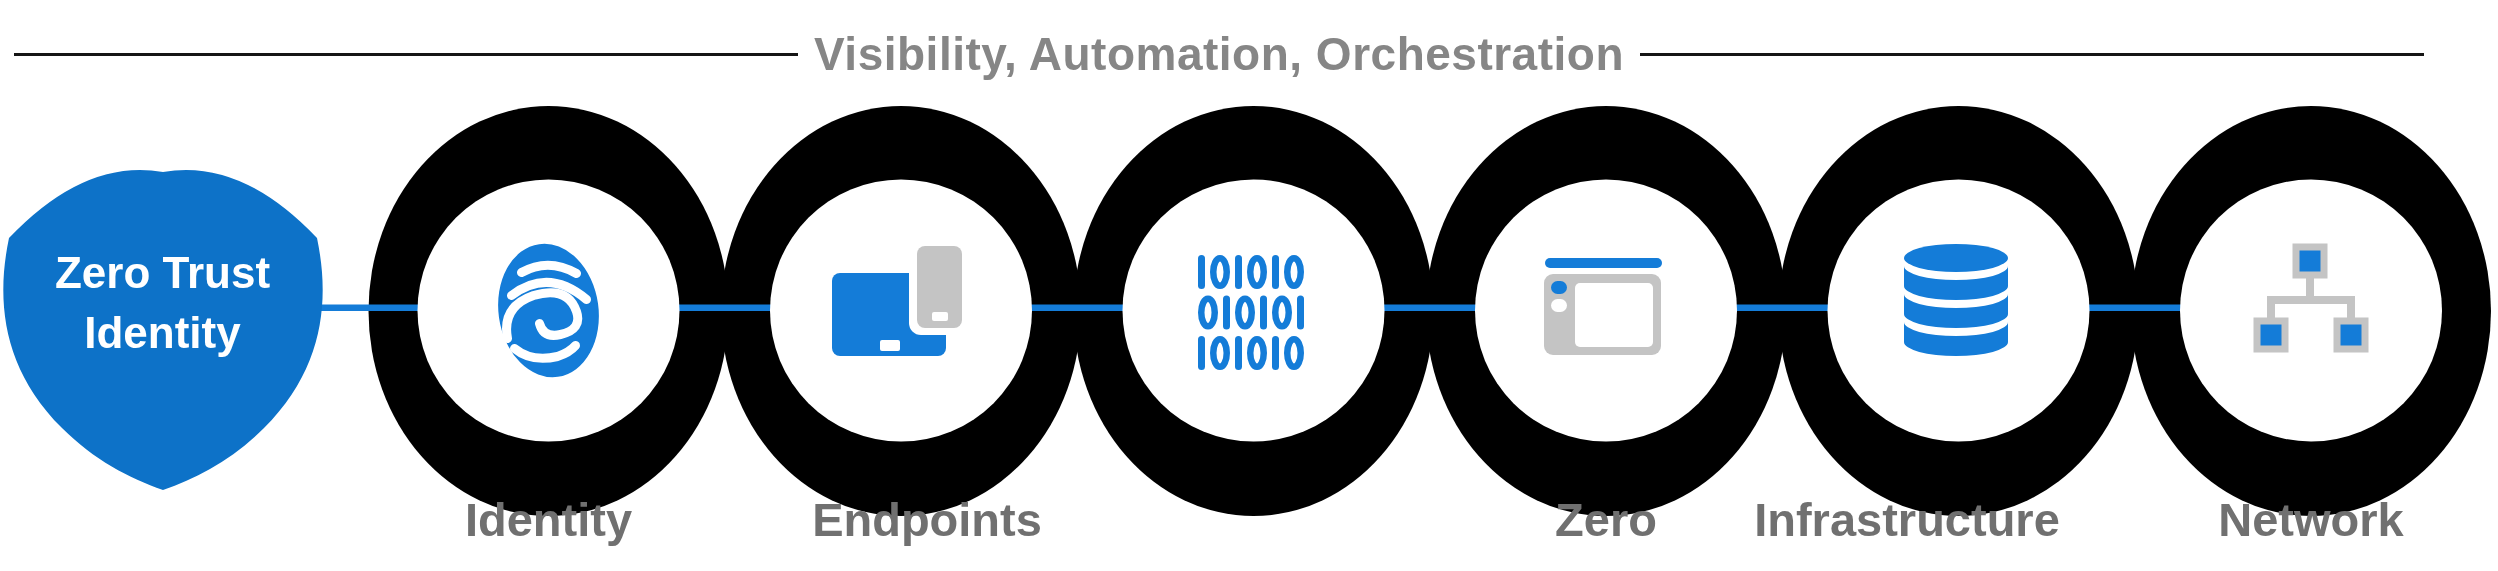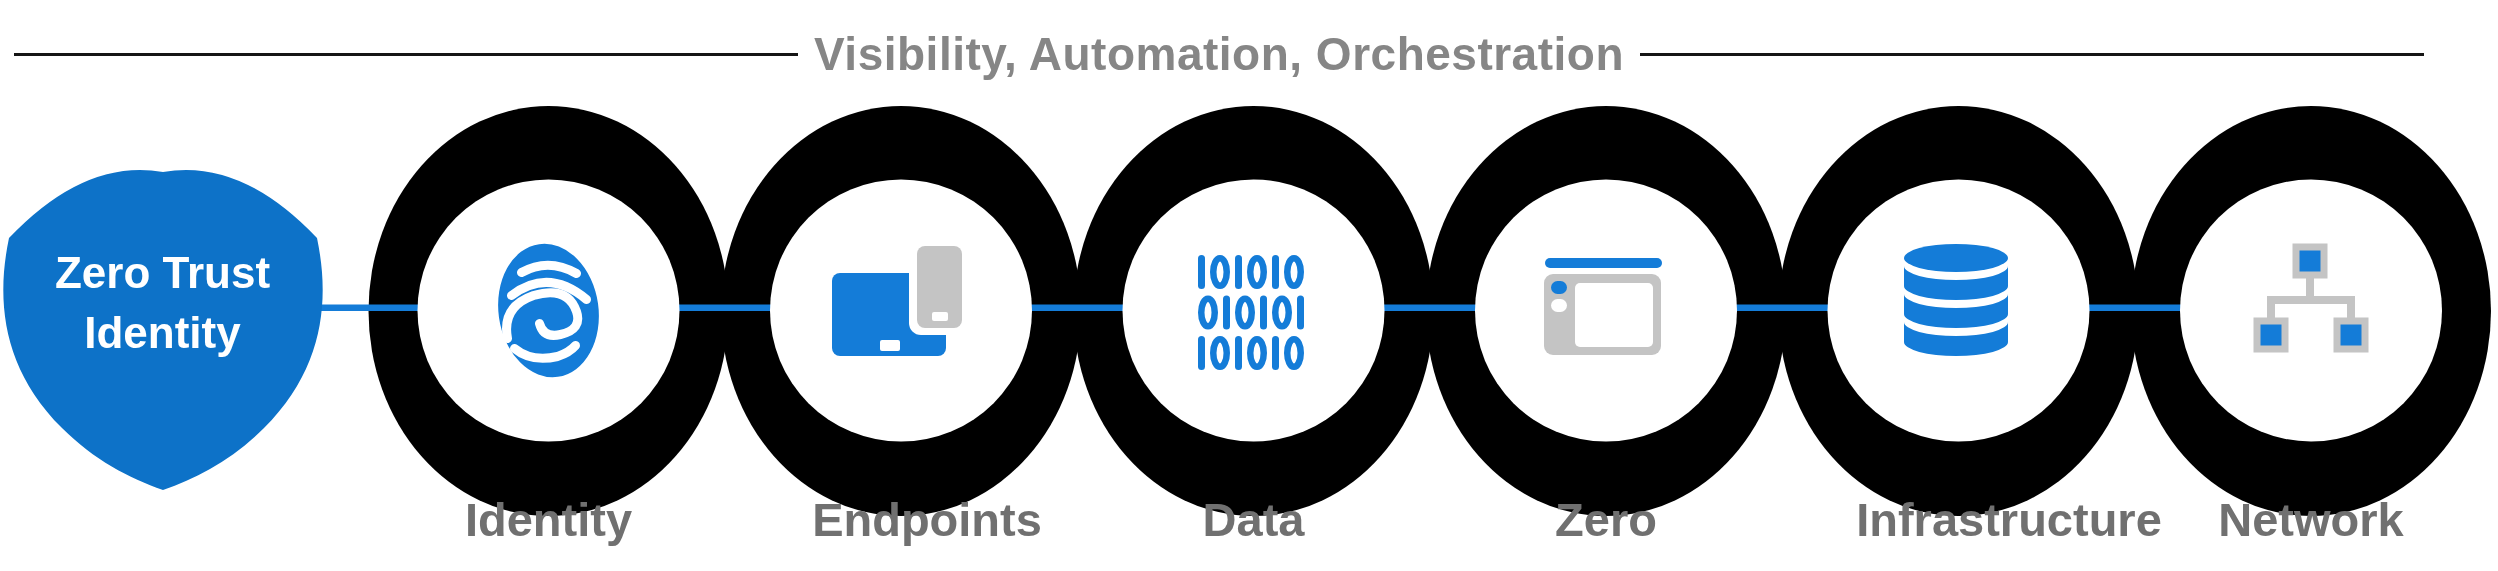--- a/index.html
+++ b/index.html
@@ -124,18 +124,17 @@
     <div class="rule"></div>
   </div>
 
   <div class="shield-text">
     <div>Zero Trust</div>
     <div>Identity</div>
   </div>
 
   <div class="node-label" style="left:348.5px">Identity</div>
   <div class="node-label" style="left:727px">Endpoints</div>
-  <div class="node-label" style="left:1053.5px">Data</div>
   <div class="node-label" style="left:1406px">Zero</div>
-  <div class="node-label" style="left:1809px">Infrastructure</div>
+  <div class="node-label" style="left:1707px">Infrastructure</div>
   <div class="node-label" style="left:2111px">Network</div>
 
 </div>
 
 </body></html>

